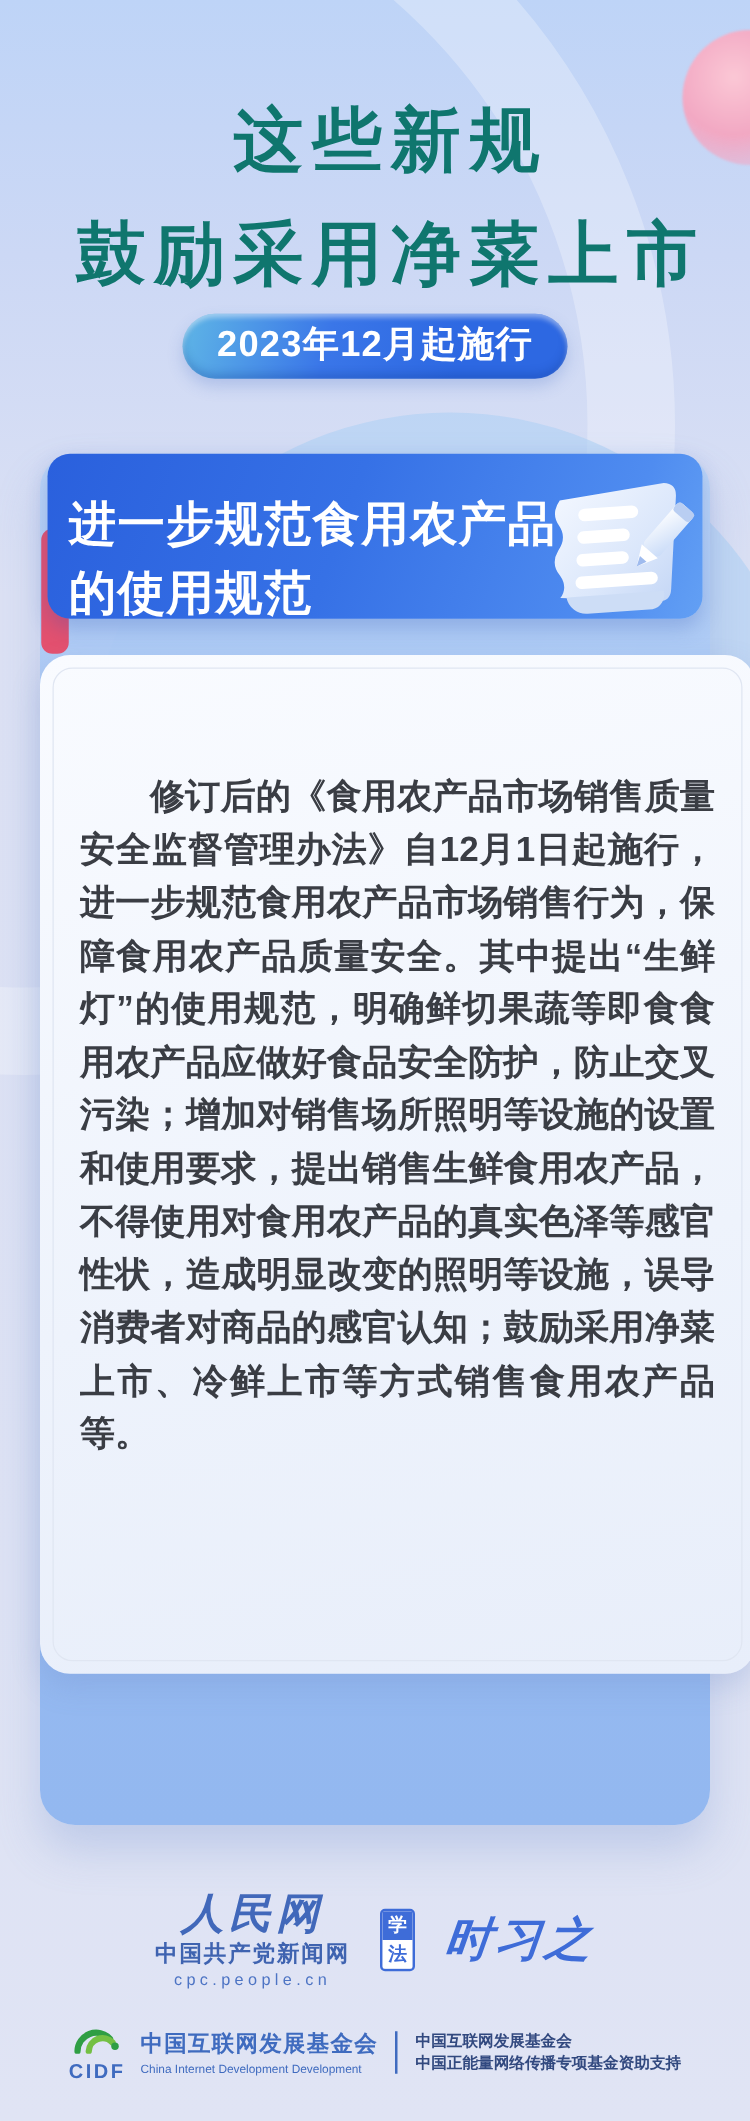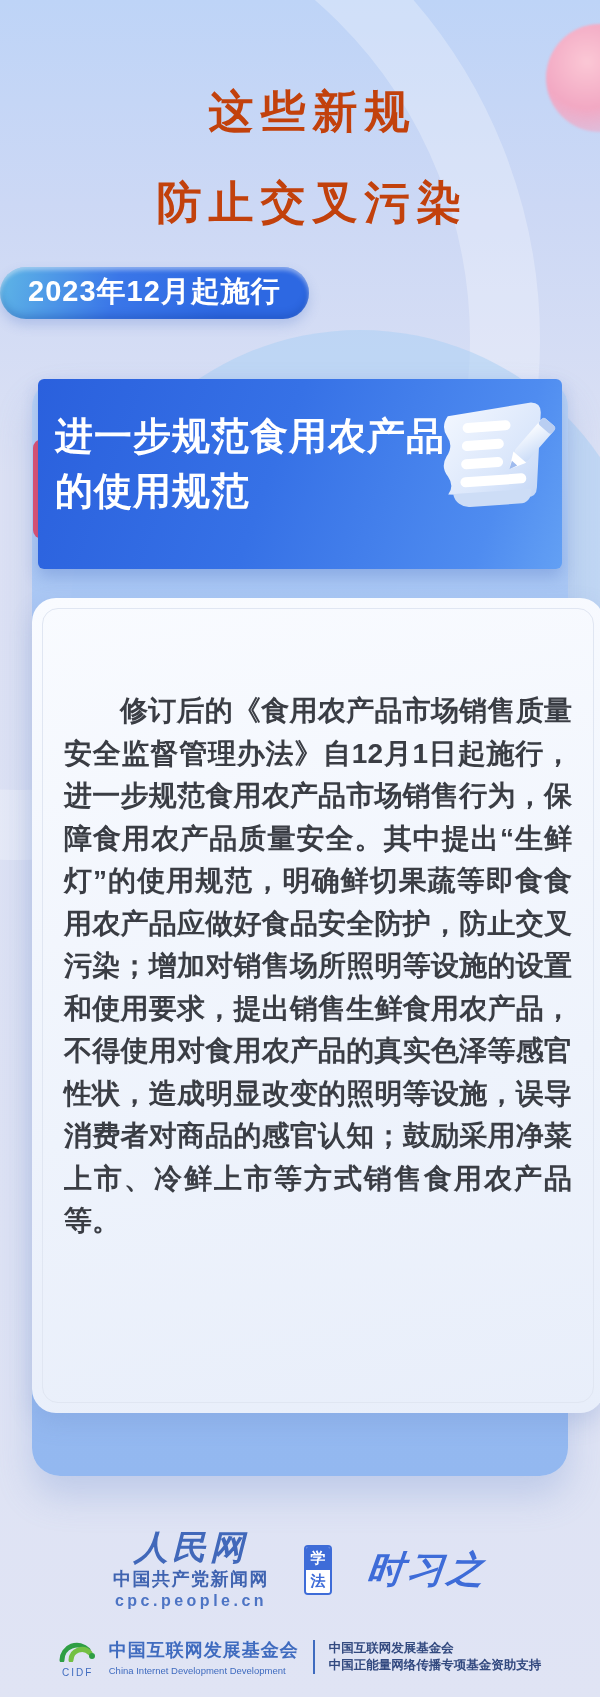--- a/index.html
+++ b/index.html
@@ -18,41 +18,41 @@
     position:absolute;left:-500px;top:-180px;width:900px;height:900px;border-radius:50%;
     border:70px solid rgba(255,255,255,0.28);
   }
   .bg-circle{
     position:absolute;left:70px;top:330px;width:580px;height:580px;border-radius:50%;
     background:rgba(172,208,244,0.55);
   }
   
   .main-title{
     position:relative;padding-top:66px;text-align:center;
-    color:#c2410c;font-weight:900;font-size:45px;line-height:91px;letter-spacing:7px;padding-left:25px;
+    color:#0f766e;font-weight:900;font-size:56px;line-height:91px;letter-spacing:7px;padding-left:25px;
   }
-  .badge-wrap{position:relative;text-align:left;margin-top:19px;}
+  .badge-wrap{position:relative;text-align:center;margin-top:3px;}
   .effective-badge{
     display:inline-block;padding:5px 28px 7px;border-radius:26px;
     font-size:29px;font-weight:800;color:#ffffff;letter-spacing:1px;
     background:linear-gradient(105deg,#5fb6e6 0%,#3a76e8 38%,#2d68e2 72%);
     box-shadow:inset 0 3px 4px rgba(255,255,255,0.45), inset 0 -4px 7px rgba(10,50,140,0.25), 0 6px 12px rgba(70,110,200,0.25);
   }
   
   .outer-card{
     position:relative;width:536px;height:1097px;margin:60px auto 0;border-radius:28px;
     background:linear-gradient(180deg,rgba(188,214,248,0.92) 0%,rgba(152,186,241,0.96) 35%,#93b8f0 100%);
     box-shadow:0 20px 35px rgba(120,150,210,0.30);
   }
   .accent-bar{
     position:absolute;left:1px;top:60px;width:22px;height:100px;border-radius:9px;
     background:#e4516f;
   }
   .header-card{
-    position:relative;z-index:1;margin:35px 6px 0;height:190px;border-radius:6px;box-sizing:border-box;
+    position:relative;z-index:1;margin:35px 6px 0;height:132px;border-radius:18px;box-sizing:border-box;
     background:linear-gradient(110deg,#2a60dd 0%,#3671e6 45%,#4f8cf0 85%,#63a0f4 100%);
     padding:30px 0 0 17px;
     box-shadow:0 8px 16px rgba(40,80,180,0.25);
   }
   .header-heading{
     color:#ffffff;font-weight:900;font-size:38px;line-height:55px;letter-spacing:1px;
   }
   .doc-icon{position:absolute;right:-8px;top:20px;width:145px;height:125px;}
   .inner-card{
     position:relative;margin:29px auto 0;width:572px;height:815px;border-radius:24px;
@@ -61,57 +61,57 @@
   }
   .inner-hairline{
     position:absolute;inset:10px;border:1px solid #e0e6f2;border-radius:16px;pointer-events:none;
   }
   .body-text{
     padding:92px 32px 0;font-size:28px;line-height:42.5px;font-weight:600;color:#3a3d44;
     text-align:justify;text-indent:2em;
   }
   
   .footer-row1{
-    margin-top:53px;display:flex;justify-content:center;align-items:center;gap:35px;position:relative;
+    margin-top:53px;display:flex;justify-content:center;align-items:center;gap:24px;position:relative;
   }
   .people-block{text-align:center;color:#4066b4;}
   .people-script{
     font-family:"DejaVu Serif","Liberation Serif",serif;font-style:italic;font-weight:bold;
     font-size:34px;line-height:36px;letter-spacing:4px;color:#4168ba;
   }
   .people-site{font-size:18px;font-weight:bold;letter-spacing:1.5px;margin-top:2px;color:#3f63b0;}
-  .people-domain{font-size:16px;letter-spacing:3.5px;color:#4d74c4;margin-top:1px;font-weight:bold;}
+  .people-domain{font-size:13px;letter-spacing:3.5px;color:#4d74c4;margin-top:1px;font-weight:normal;}
   .xuefa{
     display:flex;flex-direction:column;width:24px;border:2px solid #3e6cd8;border-radius:4px;overflow:hidden;
   }
   .xuefa-top{background:#3e6cd8;color:#fff;font-size:15px;font-weight:bold;text-align:center;padding:2px 0;}
   .xuefa-bottom{background:#fff;color:#3e6cd8;font-size:15px;font-weight:bold;text-align:center;padding:2px 0;}
   .shixizhi{
     font-size:37px;font-weight:900;font-style:italic;color:#3e6cd8;letter-spacing:3px;transform:skewX(-6deg);
   }
   .footer-row2{
     margin-top:26px;display:flex;justify-content:center;align-items:center;gap:12px;position:relative;
   }
   .cidf-logo-block{text-align:center;}
-  .cidf-abbr{font-size:10px;color:#3f6bbf;letter-spacing:2px;font-weight:normal;margin-top:1px;}
+  .cidf-abbr{font-size:16px;color:#3f6bbf;letter-spacing:2px;font-weight:bold;margin-top:1px;}
   .cidf-cn{font-size:18px;color:#3f6bbf;letter-spacing:1px;font-weight:600;}
   .cidf-en{font-size:9.5px;color:#3f6bbf;margin-top:3px;}
   .v-divider{width:2px;height:34px;background:#3f6bbf;margin:0 2px;}
   .support-block{font-size:12.5px;font-weight:bold;color:#32497f;line-height:17px;}
 </style>
 </head>
 <body>
 
 <div class="white-swoosh"></div>
 <div class="pink-circle"></div>
 <div class="bg-circle"></div>
 
 <div class="main-title">
   <div>这些新规</div>
-  <div>防止交叉污染</div>
+  <div>鼓励采用净菜上市</div>
 </div>
 
 <div class="badge-wrap">
   <span class="effective-badge">2023年12月起施行</span>
 </div>
 
 <div class="outer-card">
   <div class="accent-bar"></div>
 
   <div class="header-card">

